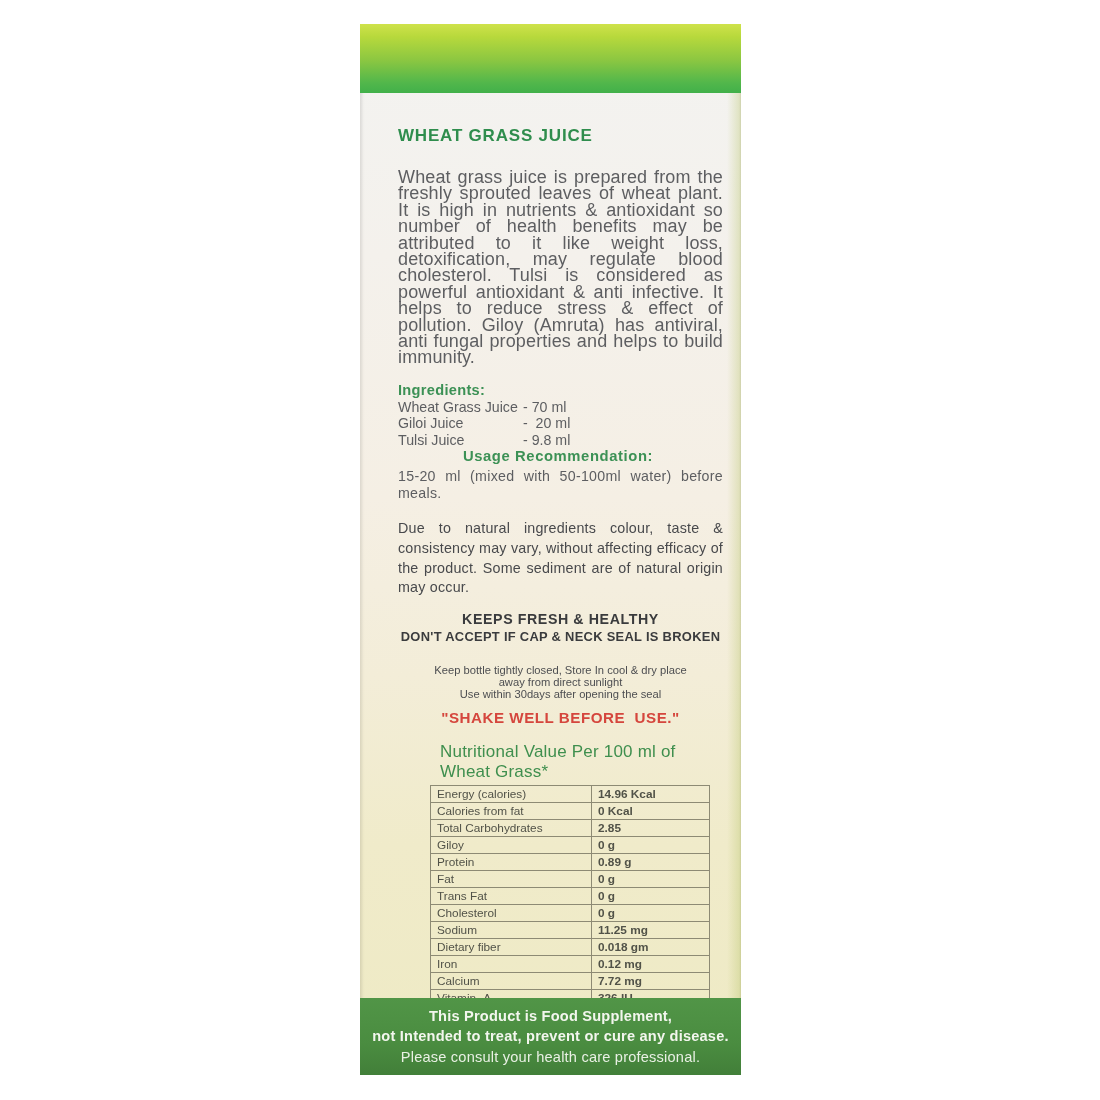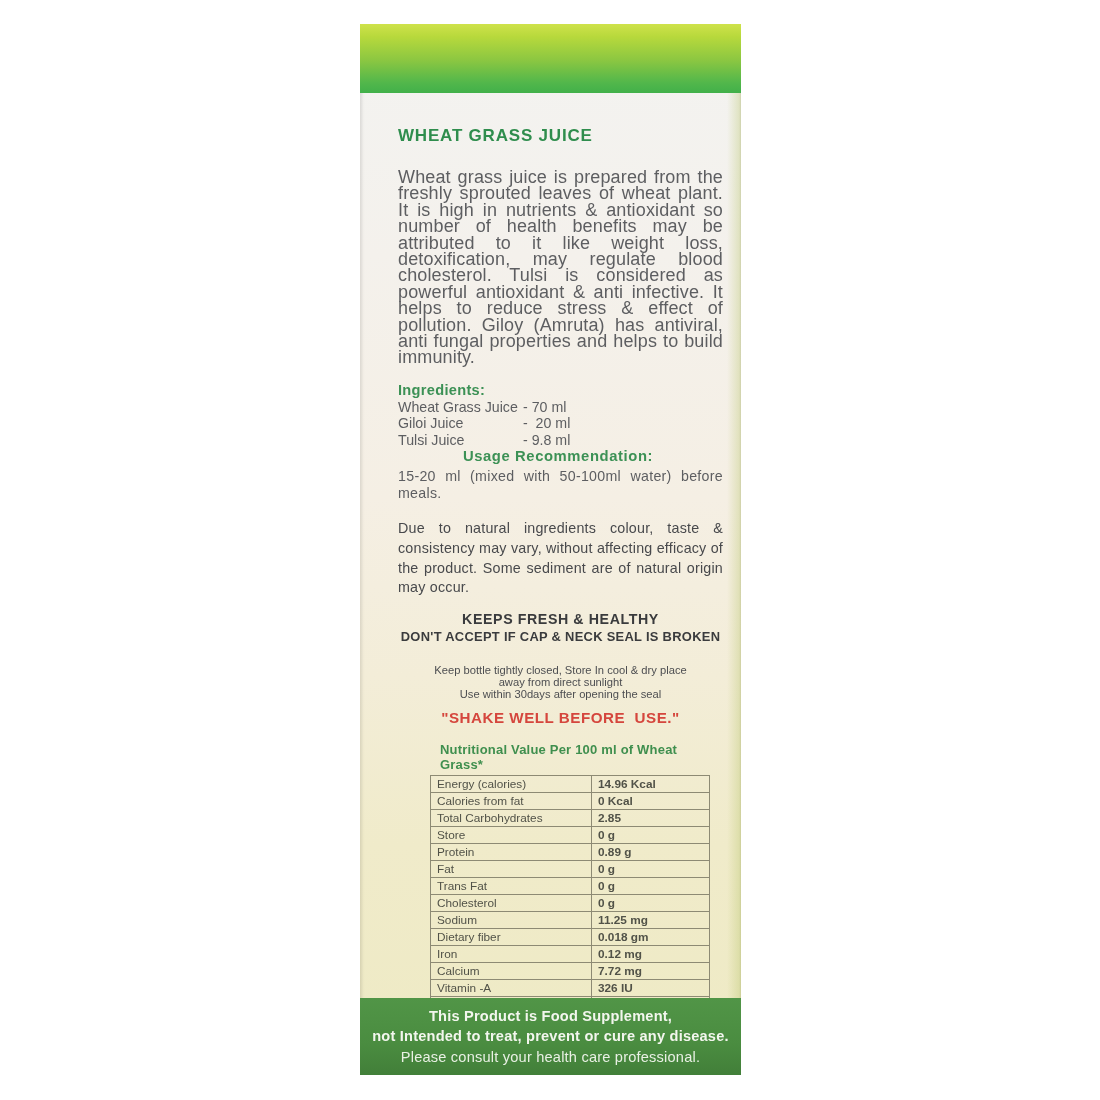--- a/index.html
+++ b/index.html
@@ -50,21 +50,21 @@
   .storage-h1{font-size:14.2px;font-weight:bold;color:#3a3b3d;letter-spacing:0.6px;}
   .storage-h2{margin-top:2px;font-size:12.9px;font-weight:bold;color:#3a3b3d;letter-spacing:0.3px;}
   .storage-small{font-size:11.2px;line-height:12.1px;color:#4d4e51;}
   .storage-small.first{margin-top:20px;text-align:center;}
   .shake-line{
     margin-top:9px;font-size:15.2px;font-weight:bold;color:#d5463d;
     letter-spacing:0.5px;white-space:pre;
   }
   .nutrition{margin-left:32px;margin-top:16px;width:255px;}
   .nutrition-heading{
-    padding-left:10px;font-size:13px;font-weight:bold;color:#3f8f4e;letter-spacing:0.2px;
+    padding-left:10px;font-size:17px;font-weight:normal;color:#3f8f4e;letter-spacing:0.2px;
   }
   table.nutrition-table{
     margin-top:3px;border-collapse:collapse;width:253px;table-layout:fixed;
   }
   .nutrition-table td{
     border:1px solid #8d8a74;font-size:11.8px;color:#515248;
     padding:1px 6px;height:14px;line-height:13px;overflow:hidden;white-space:nowrap;
   }
   .nutrition-table td.lbl{width:148px;}
   .nutrition-table td.val{width:105px;font-weight:bold;}
@@ -129,21 +129,21 @@
             </tr>
             <tr>
               <td class="lbl">Calories from fat</td>
               <td class="val">0 Kcal</td>
             </tr>
             <tr>
               <td class="lbl">Total Carbohydrates</td>
               <td class="val">2.85</td>
             </tr>
             <tr>
-              <td class="lbl">Store</td>
+              <td class="lbl">Giloy</td>
               <td class="val">0 g</td>
             </tr>
             <tr>
               <td class="lbl">Protein</td>
               <td class="val">0.89 g</td>
             </tr>
             <tr>
               <td class="lbl">Fat</td>
               <td class="val">0 g</td>
             </tr>

